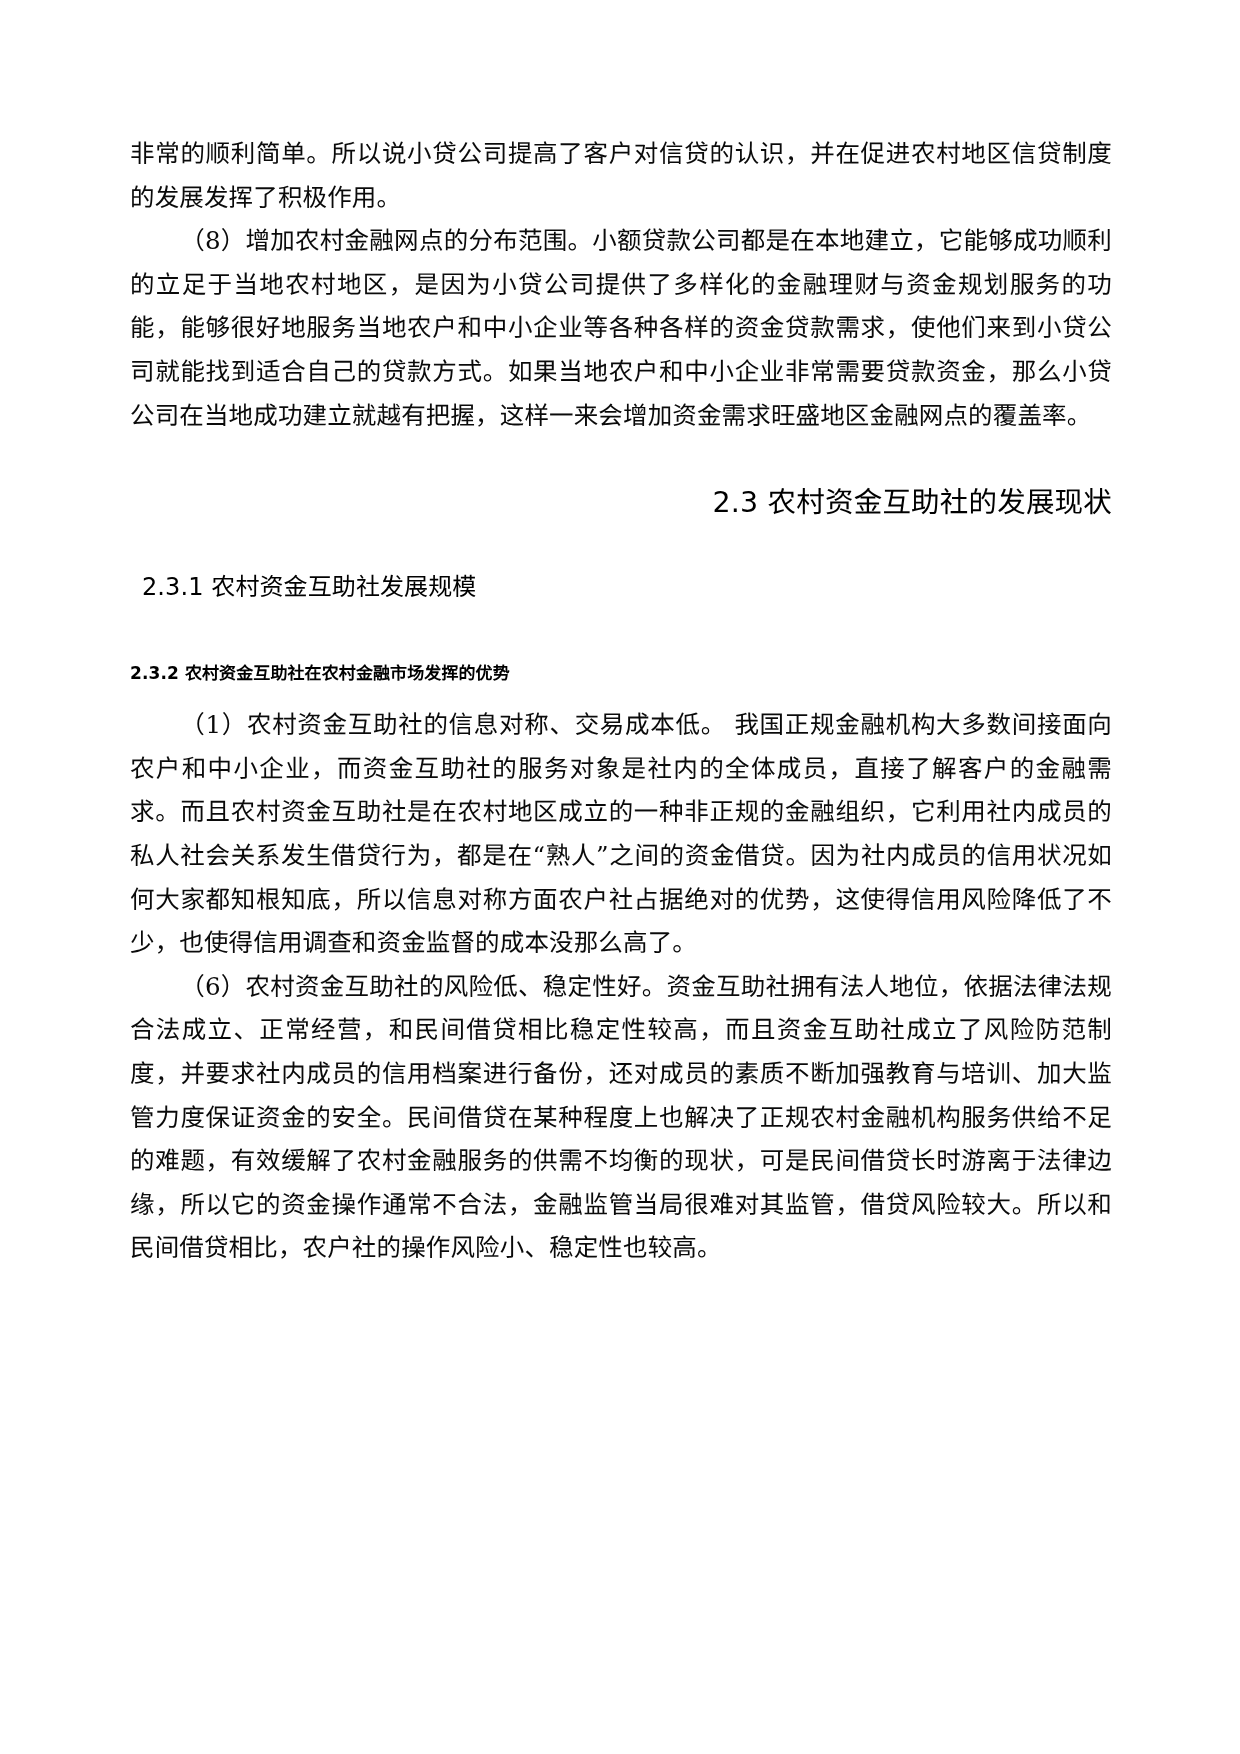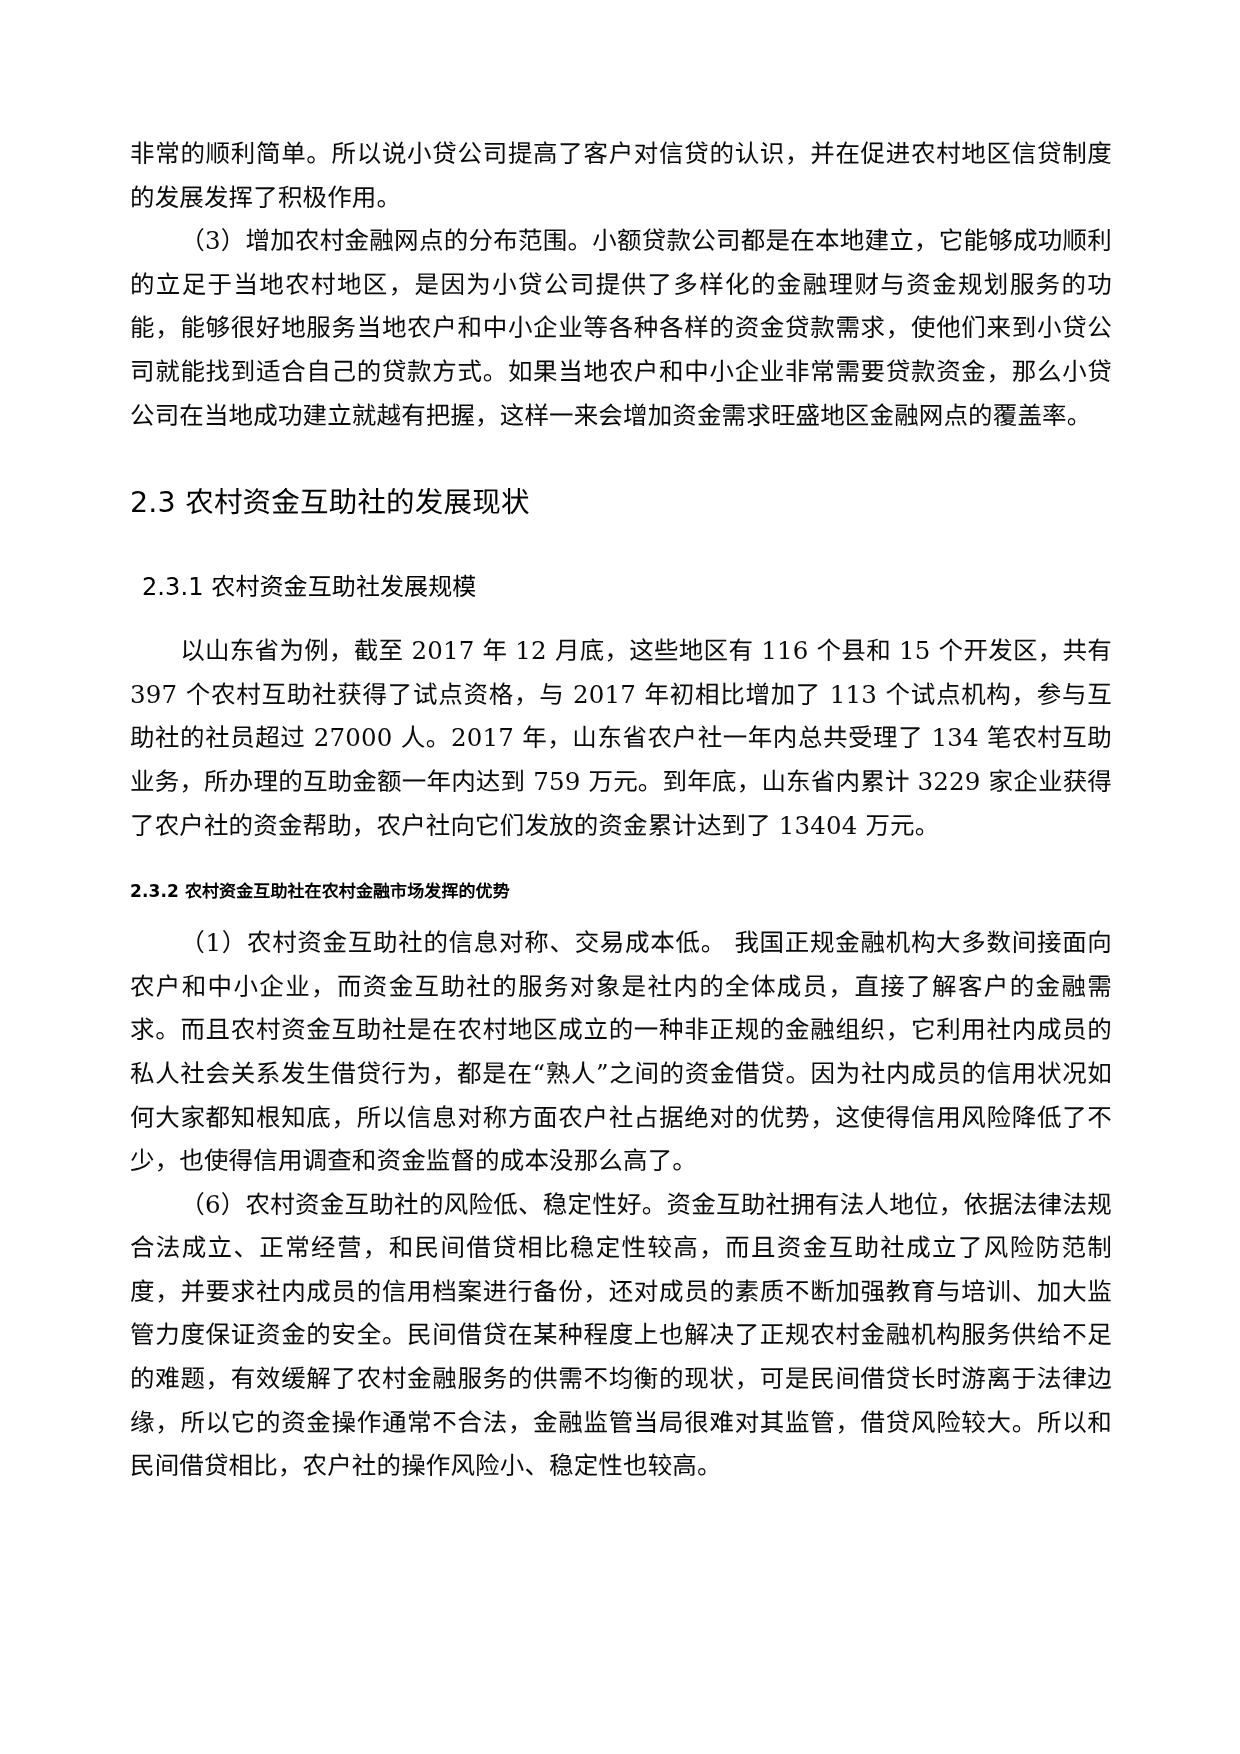--- a/index.html
+++ b/index.html
@@ -36,20 +36,21 @@
     text-indent: 2.05em;
   }
   .h2 {
     font-family: "DejaVu Sans", "Liberation Sans", sans-serif;
     font-size: 28.5px;
     line-height: 40px;
     font-weight: 400;
     color: #000000;
     margin: 0;
     letter-spacing: 0.2px;
+    text-align: right;
   }
   .h3 {
     font-family: "DejaVu Sans", "Liberation Sans", sans-serif;
     font-size: 24px;
     line-height: 36px;
     font-weight: 400;
     color: #000000;
     margin: 12px;
     letter-spacing: 0.1px;
   }
@@ -67,33 +68,32 @@
   .sp-h3-after  { height: 12px; }
   .sp-h3-before { height: 26px; }
 </style>
 </head>
 <body>
 
 <div class="page">
 
   <p class="body-text p-cont">非常的顺利简单。所以说小贷公司提高了客户对信贷的认识，并在促进农村地区信贷制度的发展发挥了积极作用。</p>
 
-  <p class="body-text p-indent">（3）增加农村金融网点的分布范围。小额贷款公司都是在本地建立，它能够成功顺利的立足于当地农村地区，是因为小贷公司提供了多样化的金融理财与资金规划服务的功能，能够很好地服务当地农户和中小企业等各种各样的资金贷款需求，使他们来到小贷公司就能找到适合自己的贷款方式。如果当地农户和中小企业非常需要贷款资金，那么小贷公司在当地成功建立就越有把握，这样一来会增加资金需求旺盛地区金融网点的覆盖率。</p>
+  <p class="body-text p-indent">（8）增加农村金融网点的分布范围。小额贷款公司都是在本地建立，它能够成功顺利的立足于当地农村地区，是因为小贷公司提供了多样化的金融理财与资金规划服务的功能，能够很好地服务当地农户和中小企业等各种各样的资金贷款需求，使他们来到小贷公司就能找到适合自己的贷款方式。如果当地农户和中小企业非常需要贷款资金，那么小贷公司在当地成功建立就越有把握，这样一来会增加资金需求旺盛地区金融网点的覆盖率。</p>
 
   <div class="sp-h2-before"></div>
 
   <h2 class="h2">2.3 农村资金互助社的发展现状</h2>
 
   <div class="sp-h2-after"></div>
 
   <h3 class="h3">2.3.1 农村资金互助社发展规模</h3>
 
   <div class="sp-h3-after"></div>
 
-  <p class="body-text p-indent">以山东省为例，截至 2017 年 12 月底，这些地区有 116 个县和 15 个开发区，共有 397 个农村互助社获得了试点资格，与 2017 年初相比增加了 113 个试点机构，参与互助社的社员超过 27000 人。2017 年，山东省农户社一年内总共受理了 134 笔农村互助业务，所办理的互助金额一年内达到 759 万元。到年底，山东省内累计 3229 家企业获得了农户社的资金帮助，农户社向它们发放的资金累计达到了 13404 万元。</p>
 
   <div class="sp-h3-before"></div>
 
   <h3 class="h3-bold">2.3.2 农村资金互助社在农村金融市场发挥的优势</h3>
 
   <div class="sp-h3-after"></div>
 
   <p class="body-text p-indent">（1）农村资金互助社的信息对称、交易成本低。 我国正规金融机构大多数间接面向农户和中小企业，而资金互助社的服务对象是社内的全体成员，直接了解客户的金融需求。而且农村资金互助社是在农村地区成立的一种非正规的金融组织，它利用社内成员的私人社会关系发生借贷行为，都是在“熟人”之间的资金借贷。因为社内成员的信用状况如何大家都知根知底，所以信息对称方面农户社占据绝对的优势，这使得信用风险降低了不少，也使得信用调查和资金监督的成本没那么高了。</p>
 
   <p class="body-text p-indent">（6）农村资金互助社的风险低、稳定性好。资金互助社拥有法人地位，依据法律法规合法成立、正常经营，和民间借贷相比稳定性较高，而且资金互助社成立了风险防范制度，并要求社内成员的信用档案进行备份，还对成员的素质不断加强教育与培训、加大监管力度保证资金的安全。民间借贷在某种程度上也解决了正规农村金融机构服务供给不足的难题，有效缓解了农村金融服务的供需不均衡的现状，可是民间借贷长时游离于法律边缘，所以它的资金操作通常不合法，金融监管当局很难对其监管，借贷风险较大。所以和民间借贷相比，农户社的操作风险小、稳定性也较高。</p>

